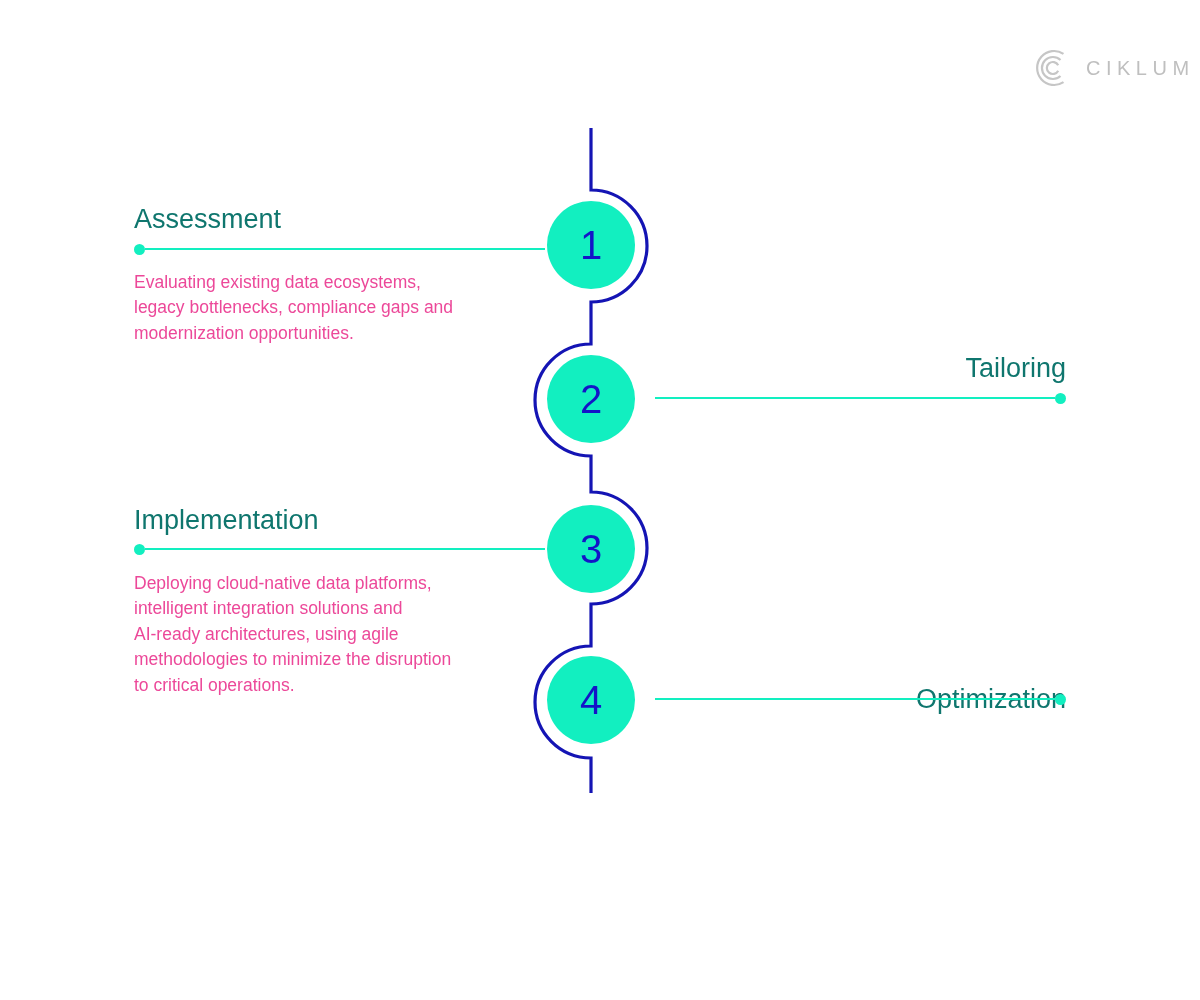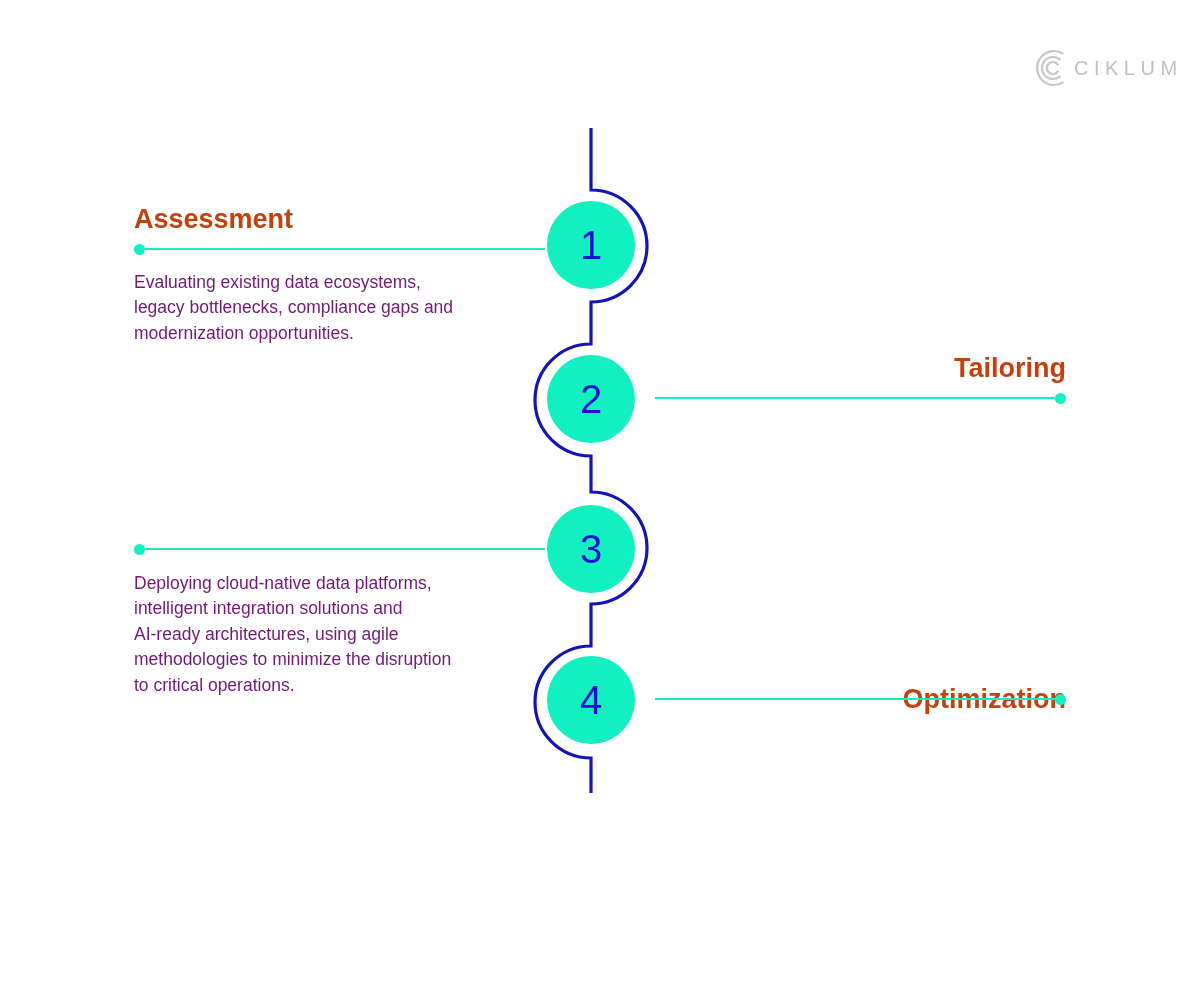--- a/index.html
+++ b/index.html
@@ -24,20 +24,21 @@
     height: 1000px;
   }
 
   
   .brand {
     position: absolute;
     left: 1030px;
     top: 46px;
     display: flex;
     align-items: center;
+    gap: 12px;
   }
   .brand-mark {
     width: 44px;
     height: 44px;
     display: block;
   }
   .brand-word {
     font-size: 20px;
     letter-spacing: 5.5px;
     color: #bfbfbf;
@@ -89,30 +90,30 @@
     width: 11px;
     height: 11px;
     border-radius: 50%;
     flex: 0 0 auto;
   }
 
   
   .step-title {
     position: absolute;
     font-size: 27px;
-    font-weight: 700;
+    font-weight: 400;
     line-height: 1.1;
-    color: #c2410c;
+    color: #0f766e;
     white-space: nowrap;
   }
   .step-body {
     position: absolute;
     font-size: 17.5px;
     line-height: 1.45;
-    color: #701a75;
+    color: #ec4899;
     white-space: pre-line;
   }
   .align-left  { text-align: left; }
   .align-right { text-align: right; }
 </style>
 </head>
 <body>
 
 <div class="canvas">
 
@@ -157,20 +158,21 @@
   </div>
   <div class="step-title align-right" style="right:134px; top:354px;">Tailoring</div>
   <div class="connector" style="left:655px; top:392px; width:411px;">
     <span class="rule" style="background:#12efc0;"></span>
     <span class="dot" style="background:#12efc0;"></span>
   </div>
 
   <div class="node" style="left:547px; top:505px; background:#12efc0;">
     <span class="node-num" style="color:#1414c8;">3</span>
   </div>
+  <div class="step-title align-left" style="left:134px; top:506px;">Implementation</div>
   <div class="connector" style="left:134px; top:543px; width:411px;">
     <span class="dot" style="background:#12efc0;"></span>
     <span class="rule" style="background:#12efc0;"></span>
   </div>
   <div class="step-body align-left" style="left:134px; top:571px; width:420px;">Deploying cloud-native data platforms,
 intelligent integration solutions and
 AI-ready architectures, using agile
 methodologies to minimize the disruption
 to critical operations.</div>
 

